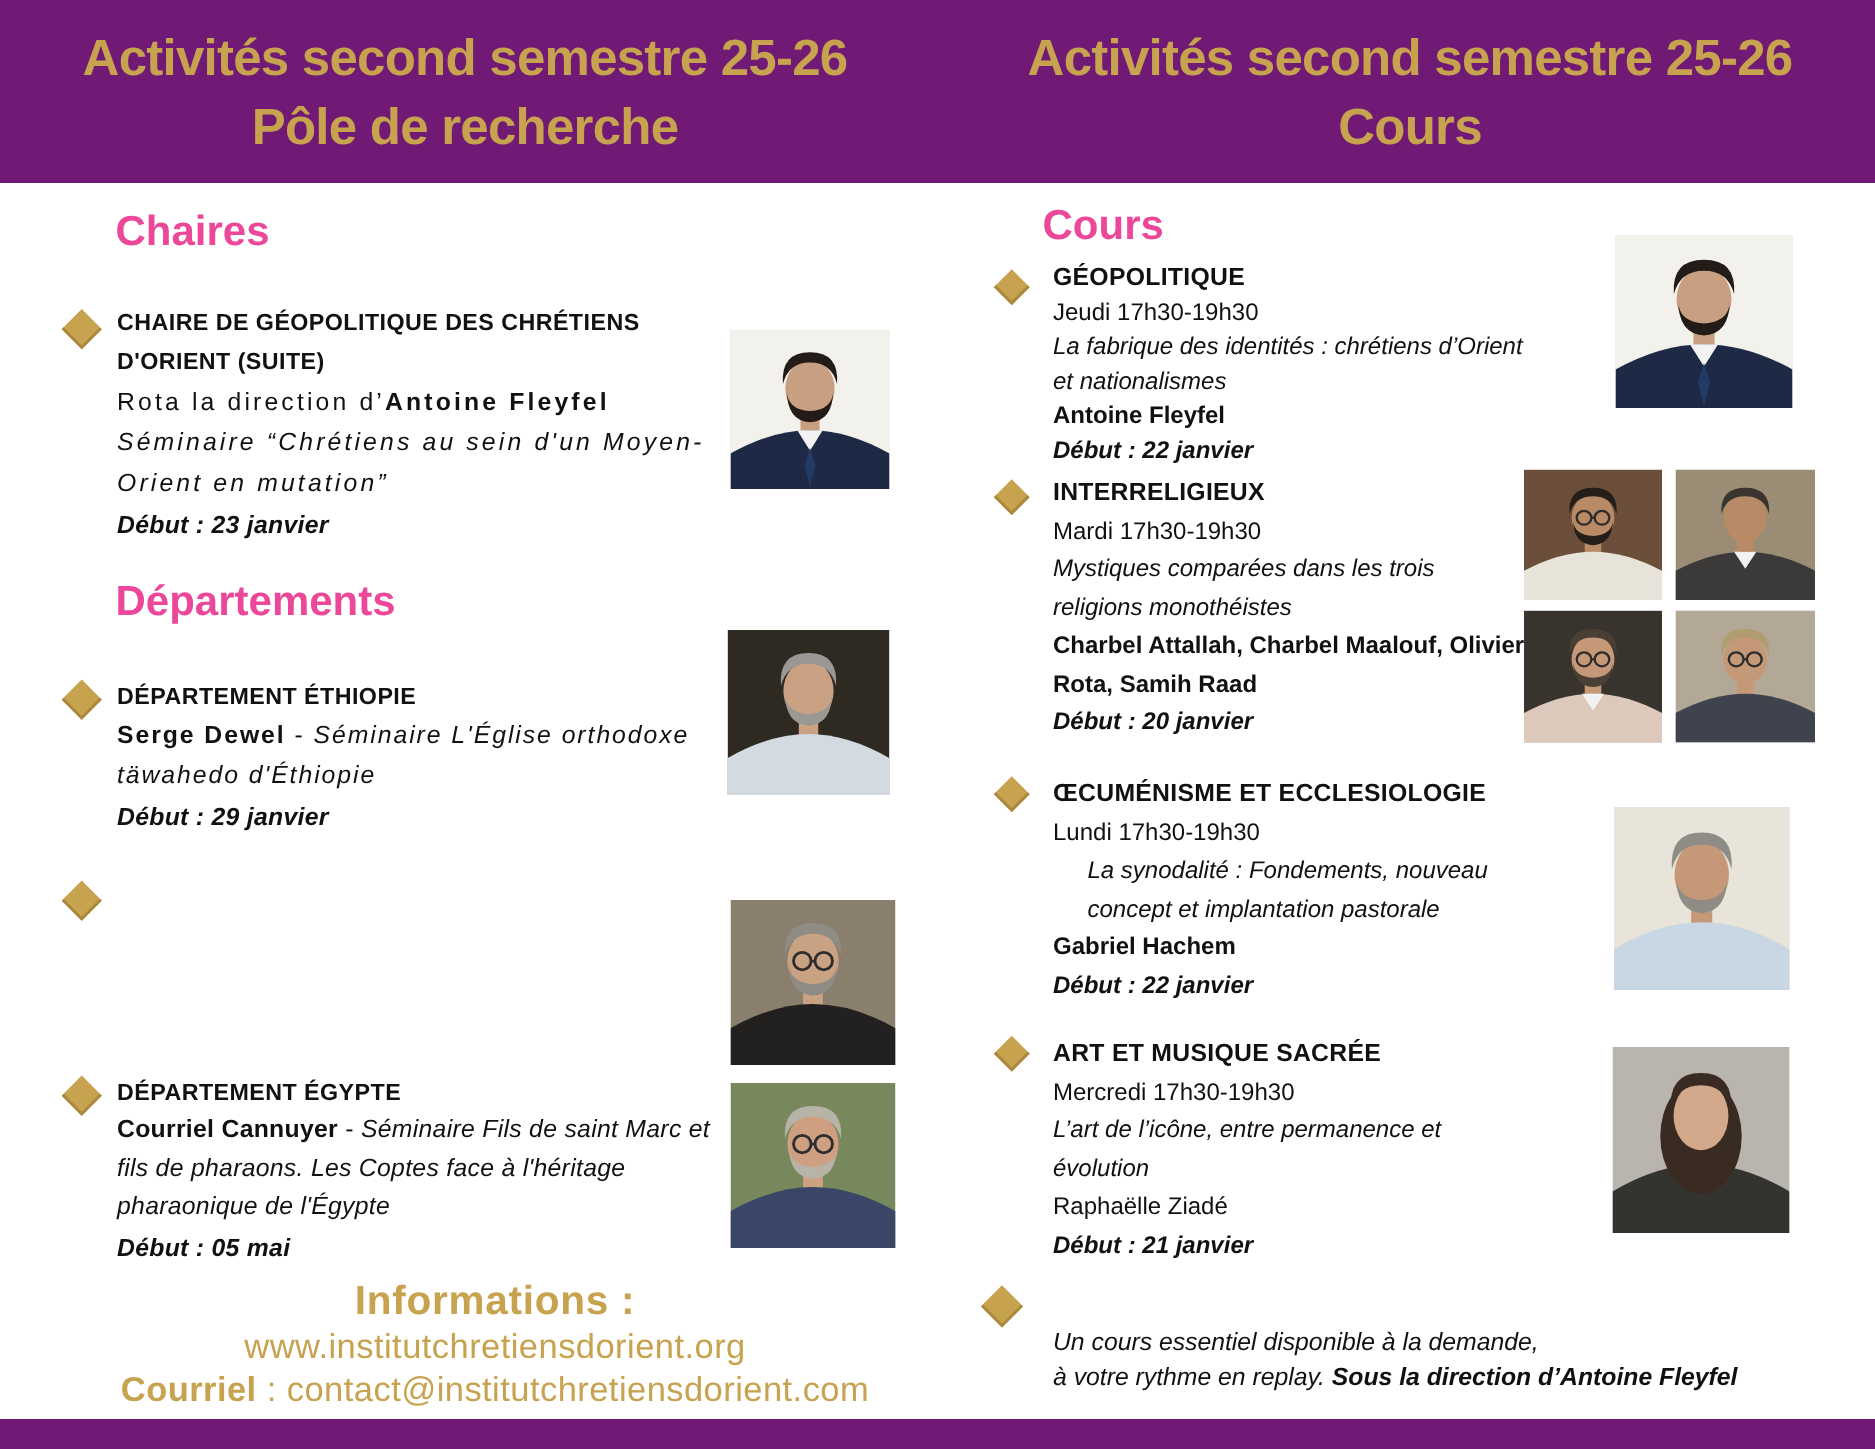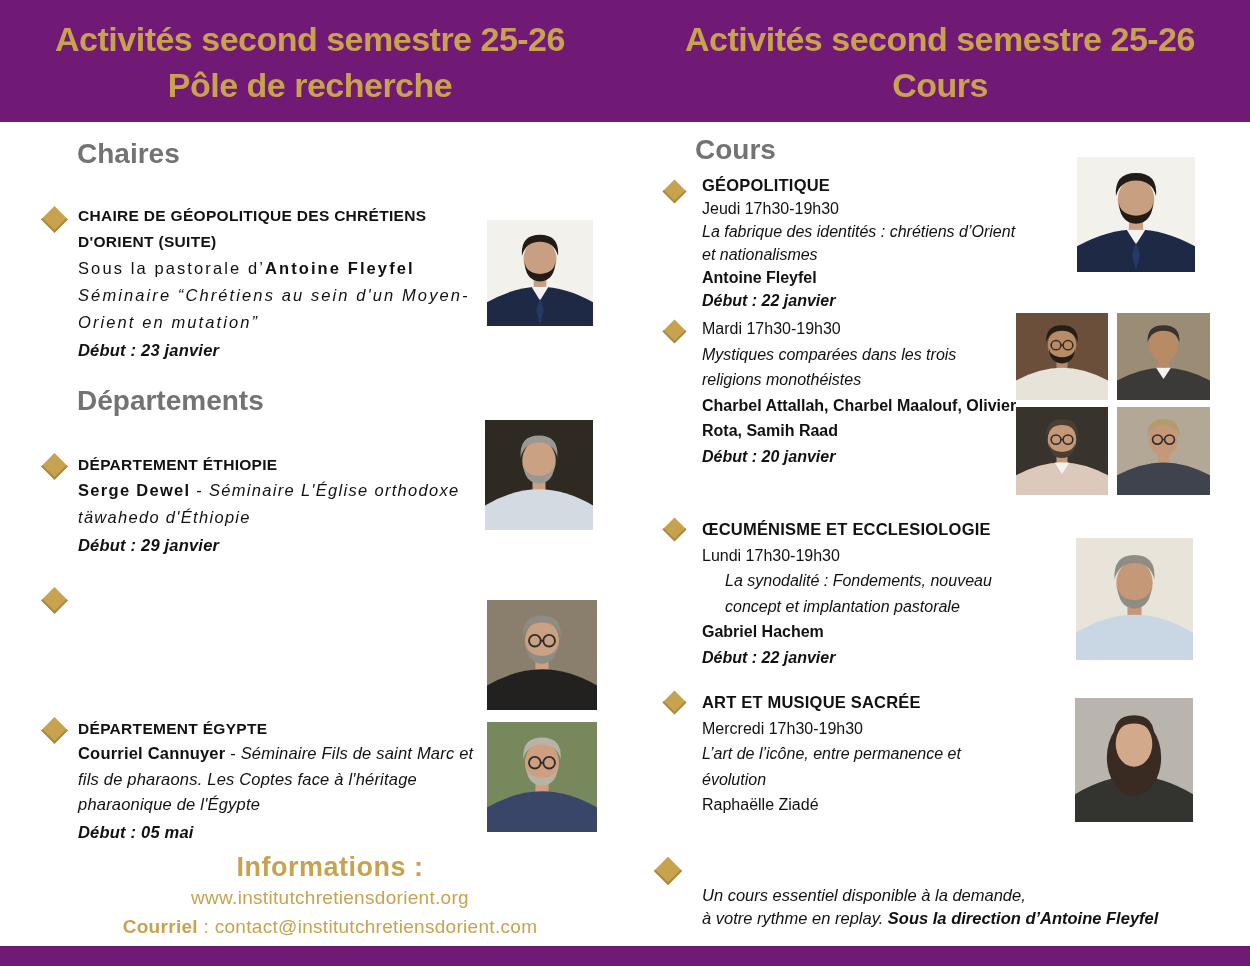--- a/index.html
+++ b/index.html
@@ -8,41 +8,41 @@
   
   .band{position:absolute;left:0;width:1250px;background:#701a75;}
   .band.top{top:0;height:122px;}
   .band.bottom{top:946px;height:20px;}
   .band-title{position:absolute;text-align:center;color:#C7A24F;font-weight:bold;
               font-size:34px;line-height:46px;letter-spacing:-0.5px;}
   .band-title .l1,.band-title .l2{display:block;}
   .h-left{left:20px;top:16px;width:580px;}
   .h-right{left:650px;top:16px;width:580px;}
   
-  .section-heading{position:absolute;font-size:28px;font-weight:bold;color:#737373;}
+  .section-heading{position:absolute;font-size:28px;font-weight:bold;color:#ec4899;}
   
   .diamond{position:absolute;width:17px;height:17px;background:#C7A24F;transform:rotate(45deg);
            box-shadow:inset -2px -2px 0 rgba(120,90,30,.35);}
   
   .item{position:absolute;}
   .caps{font-weight:bold;font-size:15.5px;line-height:25px;letter-spacing:0.3px;}
   .lline{font-size:16.5px;}
   .it{font-style:italic;}
   .b{font-weight:bold;}
   .debut{font-weight:bold;font-style:italic;}
   .chaire-body{letter-spacing:2.1px;line-height:27px;}
   .dept-body{line-height:27px;}
   .ls-wide{letter-spacing:1.3px;}
   .ls-narrow{letter-spacing:0.2px;}
   .rcourse{position:absolute;font-size:16px;line-height:25px;}
   .rcourse .title{font-weight:bold;font-size:16.5px;letter-spacing:0.2px;}
   
   .info{position:absolute;left:40px;top:852px;width:580px;text-align:center;color:#C7A24F;}
   .info-h{font-weight:bold;font-size:27px;line-height:31px;letter-spacing:0.5px;}
-  .info-l{font-size:19px;line-height:29px;letter-spacing:0.3px;}
+  .info-l{font-size:23px;line-height:29px;letter-spacing:0.3px;}
   .info a{color:#C7A24F;text-decoration:none;}
   
   .photo{position:absolute;overflow:hidden;background:#ddd;}
   .photo svg{display:block;width:100%;height:100%;}
   
   .replay-title{position:absolute;font-weight:bold;font-size:17px;letter-spacing:0.2px;}
   .replay-desc{position:absolute;font-size:16.5px;line-height:23px;font-style:italic;}
 </style>
 </head>
 <body>
@@ -59,21 +59,21 @@
       <span class="l2">Cours</span>
     </div>
   </div>
 
   <div class="section-heading" style="left:77px;top:138px;">Chaires</div>
 
   <span class="diamond" style="left:45px;top:210px;width:19px;height:19px;"></span>
   <div class="item" style="left:78px;top:203px;width:392px;">
     <div class="caps" style="line-height:26px;">CHAIRE DE GÉOPOLITIQUE DES CHRÉTIENS D'ORIENT (SUITE)</div>
     <div class="lline chaire-body">
-      <span>Sous la pastorale d’</span><span class="b">Antoine Fleyfel</span>
+      <span>Rota la direction d’</span><span class="b">Antoine Fleyfel</span>
     </div>
     <div class="lline chaire-body it">Séminaire “Chrétiens au sein d'un Moyen-Orient en mutation”</div>
     <div class="lline debut ls-narrow" style="line-height:29px;">Début : 23 janvier</div>
   </div>
   <div class="photo" style="left:487px;top:220px;width:106px;height:106px;">
       <svg viewBox="0 0 100 100" preserveAspectRatio="none" xmlns="http://www.w3.org/2000/svg">
         <rect x="0" y="0" width="100" height="100" fill="#f3f1ec"></rect>
         <rect x="44" y="50" width="12" height="18" fill="#c99f82"></rect>
         <path d="M-4,101 L104,101 L104,80 Q76,63 50,63 Q24,63 -4,80 Z" fill="#1e2a45"></path>
         <path d="M42,63 L50,76 L58,63 Z" fill="#f2f2f2"></path>
@@ -172,20 +172,21 @@
         <path d="M42,63 L50,76 L58,63 Z" fill="#f2f2f2"></path>
         <path d="M50,74 L46.5,85 L50,99 L53.5,85 Z" fill="#233a66"></path>
         <ellipse cx="50" cy="37" rx="15.5" ry="18.5" fill="#c99f82"></ellipse>
         <path d="M33,34 Q31.5,14 50,14 Q68.5,14 67,34 Q63.5,20.5 50,20.5 Q36.5,20.5 33,34 Z" fill="#221b17"></path>
         <path d="M35.5,38 Q35.5,57 50,58 Q64.5,57 64.5,38 Q64.5,50 50,51 Q35.5,50 35.5,38 Z" fill="#221b17"></path>
       </svg>
     </div>
 
   <span class="diamond" style="left:666px;top:323px;"></span>
   <div class="rcourse" style="left:702px;top:316px;width:315px;line-height:25.5px;">
+    <div class="title">INTERRELIGIEUX</div>
     <div>Mardi 17h30-19h30</div>
     <div class="it">Mystiques comparées dans les trois religions monothéistes</div>
     <div class="b">Charbel Attallah, Charbel Maalouf, Olivier Rota, Samih Raad</div>
     <div class="debut">Début : 20 janvier</div>
   </div>
   <div class="photo" style="left:1016px;top:313px;width:92px;height:87px;">
       <svg viewBox="0 0 100 100" preserveAspectRatio="none" xmlns="http://www.w3.org/2000/svg">
         <rect x="0" y="0" width="100" height="100" fill="#6b4f3a"></rect>
         <rect x="44" y="50" width="12" height="18" fill="#b98a66"></rect>
         <path d="M-4,101 L104,101 L104,80 Q76,63 50,63 Q24,63 -4,80 Z" fill="#e8e3d8"></path>
@@ -258,20 +259,21 @@
         <path d="M35.5,38 Q35.5,57 50,58 Q64.5,57 64.5,38 Q64.5,50 50,51 Q35.5,50 35.5,38 Z" fill="#8f8c86"></path>
       </svg>
     </div>
 
   <span class="diamond" style="left:666px;top:694px;"></span>
   <div class="rcourse" style="left:702px;top:690px;width:320px;line-height:25.5px;">
     <div class="title">ART ET MUSIQUE SACRÉE</div>
     <div>Mercredi 17h30-19h30</div>
     <div class="it">L’art de l’icône, entre permanence et évolution</div>
     <div>Raphaëlle Ziadé</div>
+    <div class="debut">Début : 21 janvier</div>
   </div>
   <div class="photo" style="left:1075px;top:698px;width:118px;height:124px;">
       <svg viewBox="0 0 100 100" preserveAspectRatio="none" xmlns="http://www.w3.org/2000/svg">
         <rect x="0" y="0" width="100" height="100" fill="#b9b5ae"></rect>
         <rect x="44" y="50" width="12" height="18" fill="#d3a98c"></rect>
         <path d="M-4,101 L104,101 L104,80 Q76,63 50,63 Q24,63 -4,80 Z" fill="#33332f"></path>
         <ellipse cx="50" cy="48" rx="23" ry="31" fill="#3a2b22"></ellipse>
         <ellipse cx="50" cy="37" rx="15.5" ry="18.5" fill="#d3a98c"></ellipse>
         <path d="M33,34 Q31.5,14 50,14 Q68.5,14 67,34 Q63.5,20.5 50,20.5 Q36.5,20.5 33,34 Z" fill="#3a2b22"></path>
       </svg>

